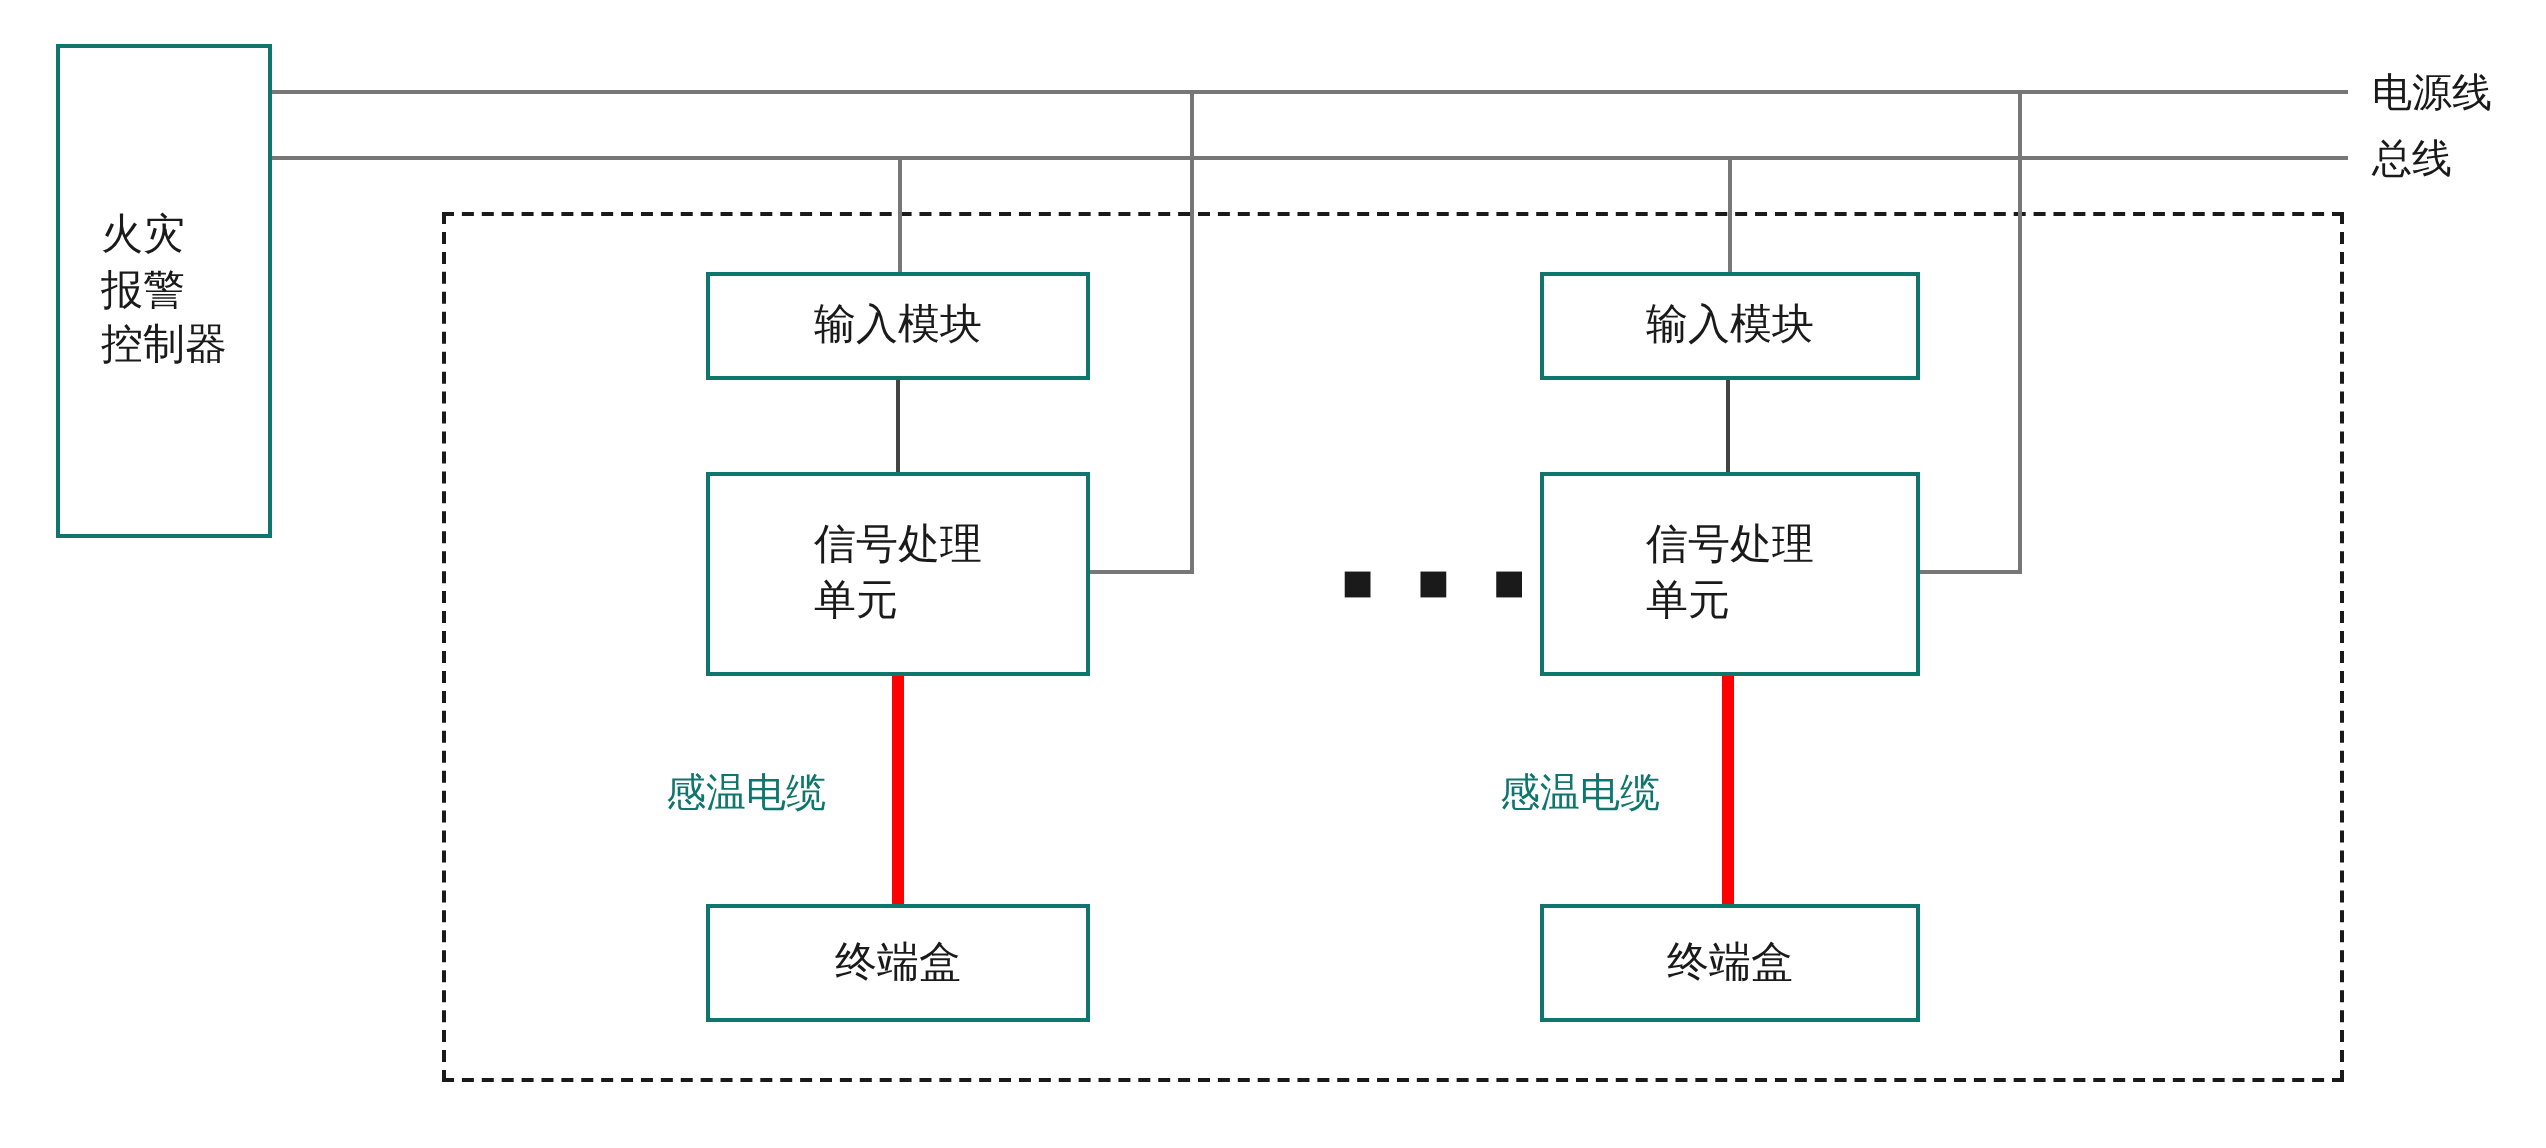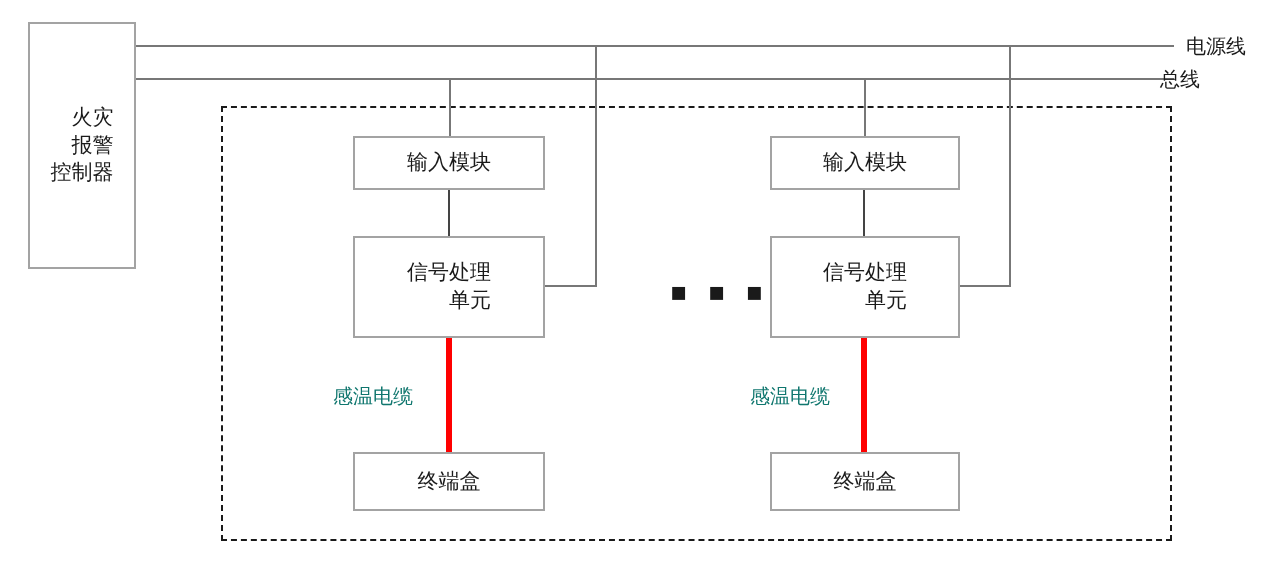--- a/index.html
+++ b/index.html
@@ -16,26 +16,26 @@
     width: 1273px;
     height: 574px;
     background: #ffffff;
     overflow: hidden;
   }
 
   
   .box {
     position: absolute;
     box-sizing: border-box;
-    border: 2px solid #a3a3a3;
+    border: 2px solid #0f766e;
     background: #ffffff;
     display: flex;
     align-items: center;
     justify-content: center;
-    text-align: right;
+    text-align: left;
     line-height: 1.32;
     font-size: 21px;
     color: #1a1a1a;
     white-space: pre-line;
     z-index: 3;
   }
   .hline {
     position: absolute;
     background: #777777;
     height: 2px;
@@ -96,21 +96,21 @@
   <div class="zone-dashed" style="left:221px; top:106px; width:951px; height:435px;"></div>
 
   <div class="box" style="left:28px; top:22px; width:108px; height:247px; font-size:21px;">火灾
 报警
 控制器</div>
 
   <div class="hline" style="left:136px; top:45px; width:1038px;"></div>
   <div class="hline" style="left:136px; top:78px; width:1038px;"></div>
 
   <div class="legend-label" style="left:1186px; top:33px;text-align:center;">电源线</div>
-  <div class="legend-label" style="left:1160px; top:66px;">总线</div>
+  <div class="legend-label" style="left:1186px; top:66px;">总线</div>
 
   <div class="vline" style="left:449px; top:78px; height:58px;"></div>
 
   <div class="vline" style="left:595px; top:45px; height:242px;"></div>
   <div class="hline" style="left:545px; top:285px; width:52px;"></div>
 
   <div class="box" style="left:353px; top:136px; width:192px; height:54px;">输入模块</div>
 
   <div class="dark-line-v" style="left:448px; top:190px; height:46px;"></div>
 

